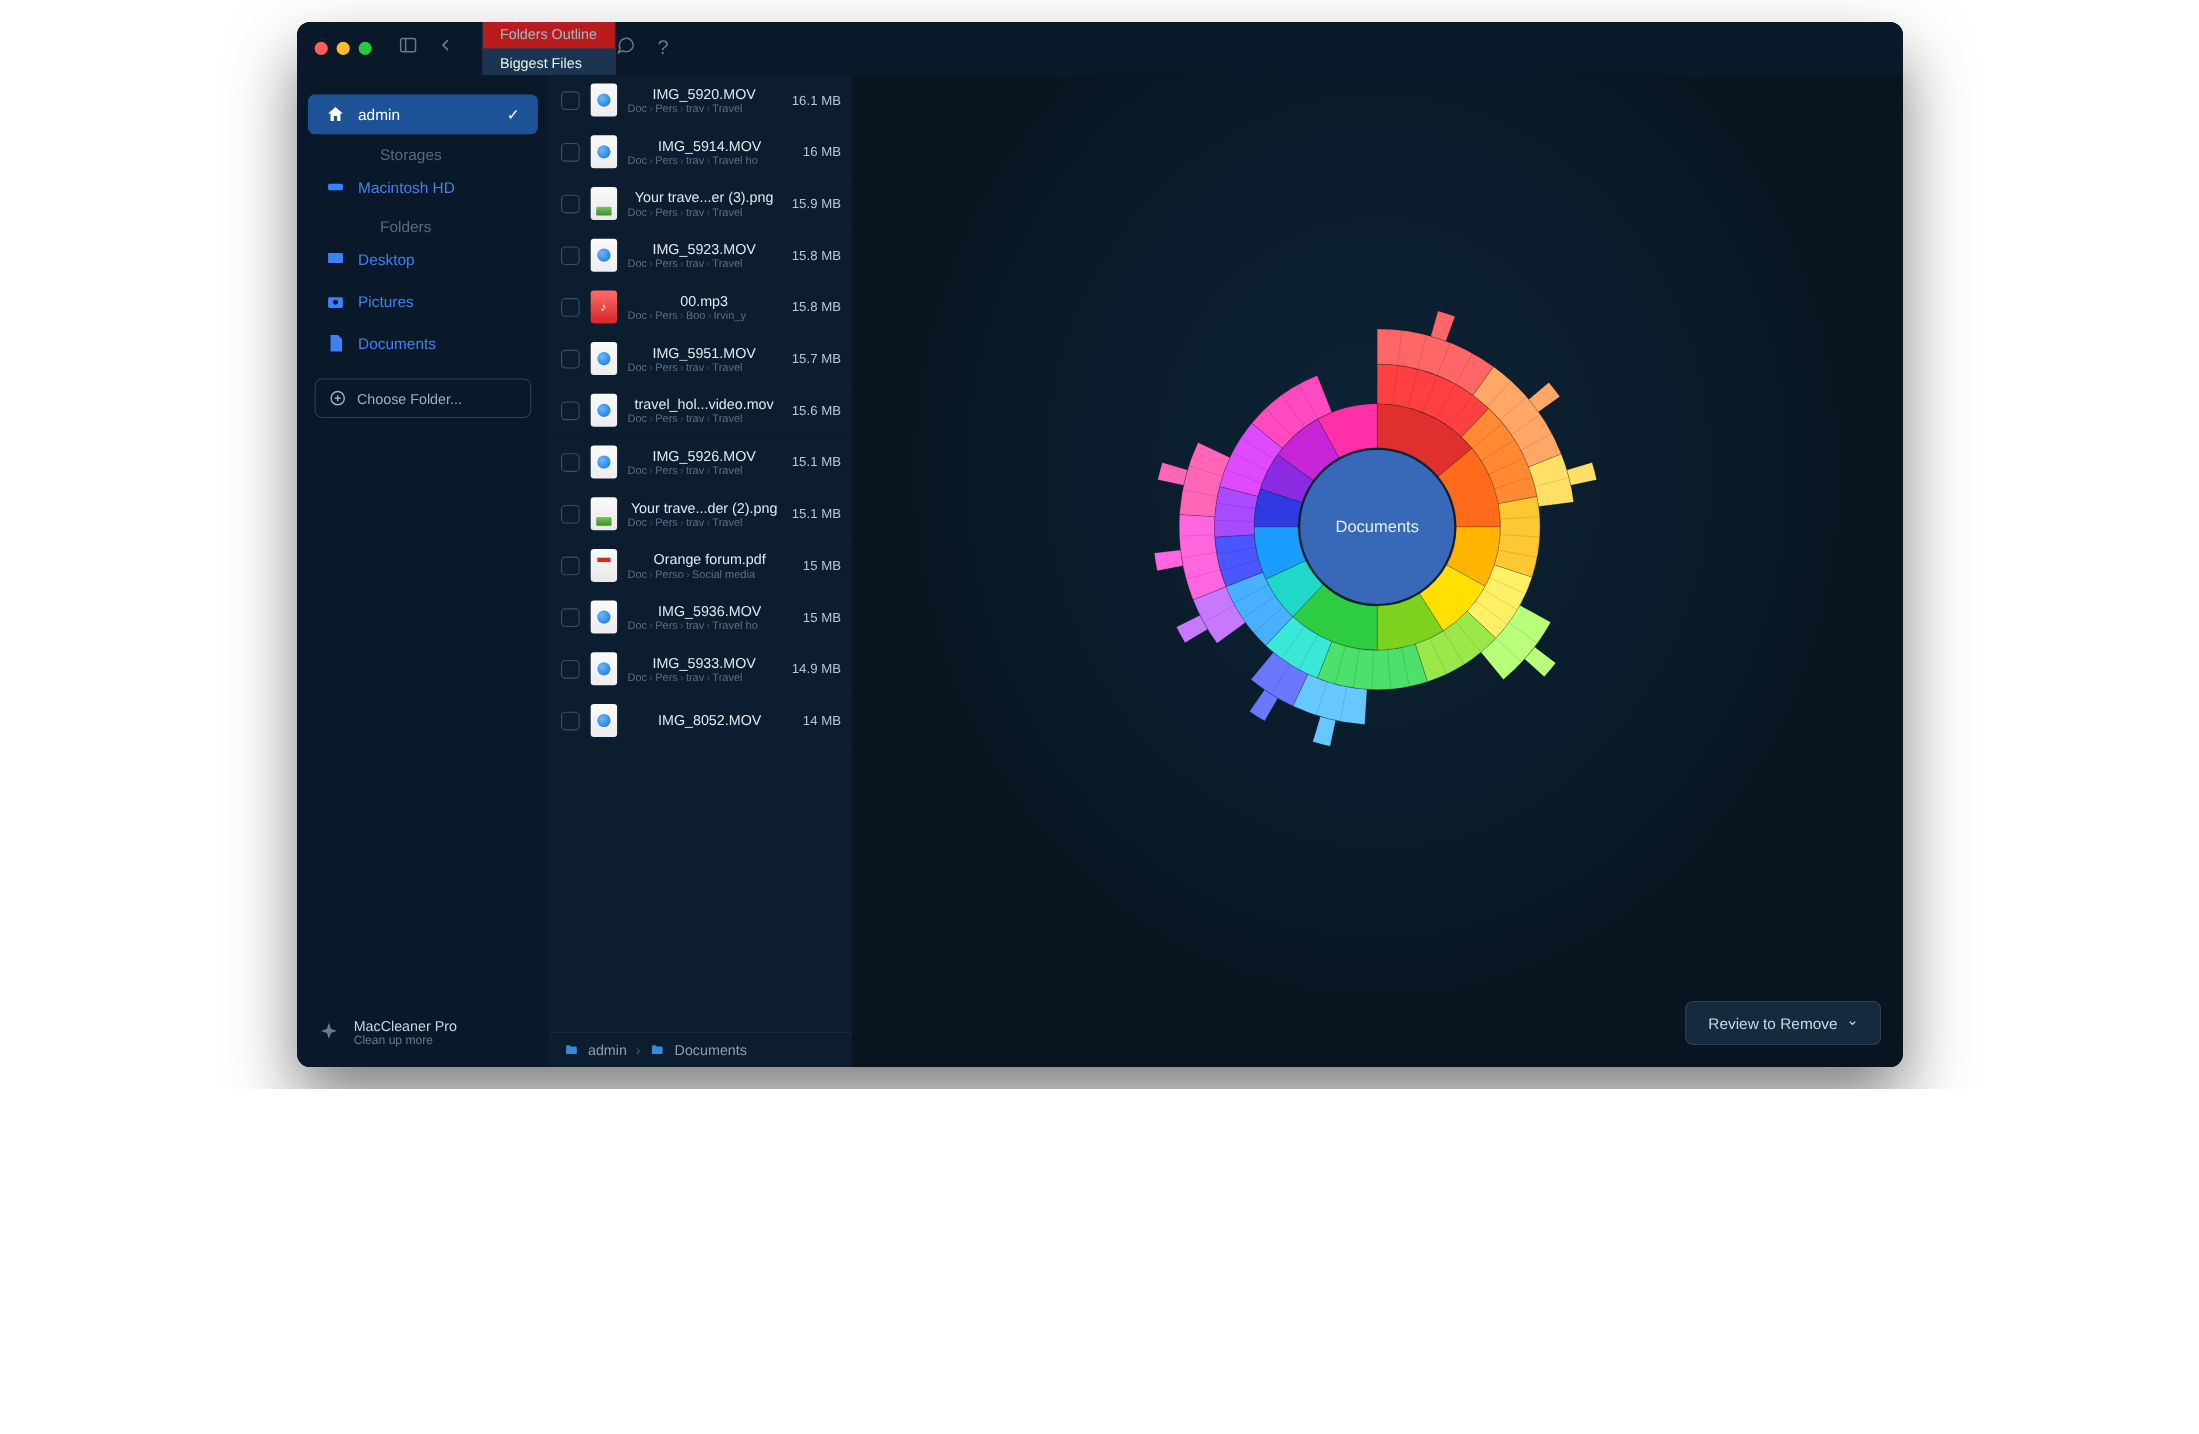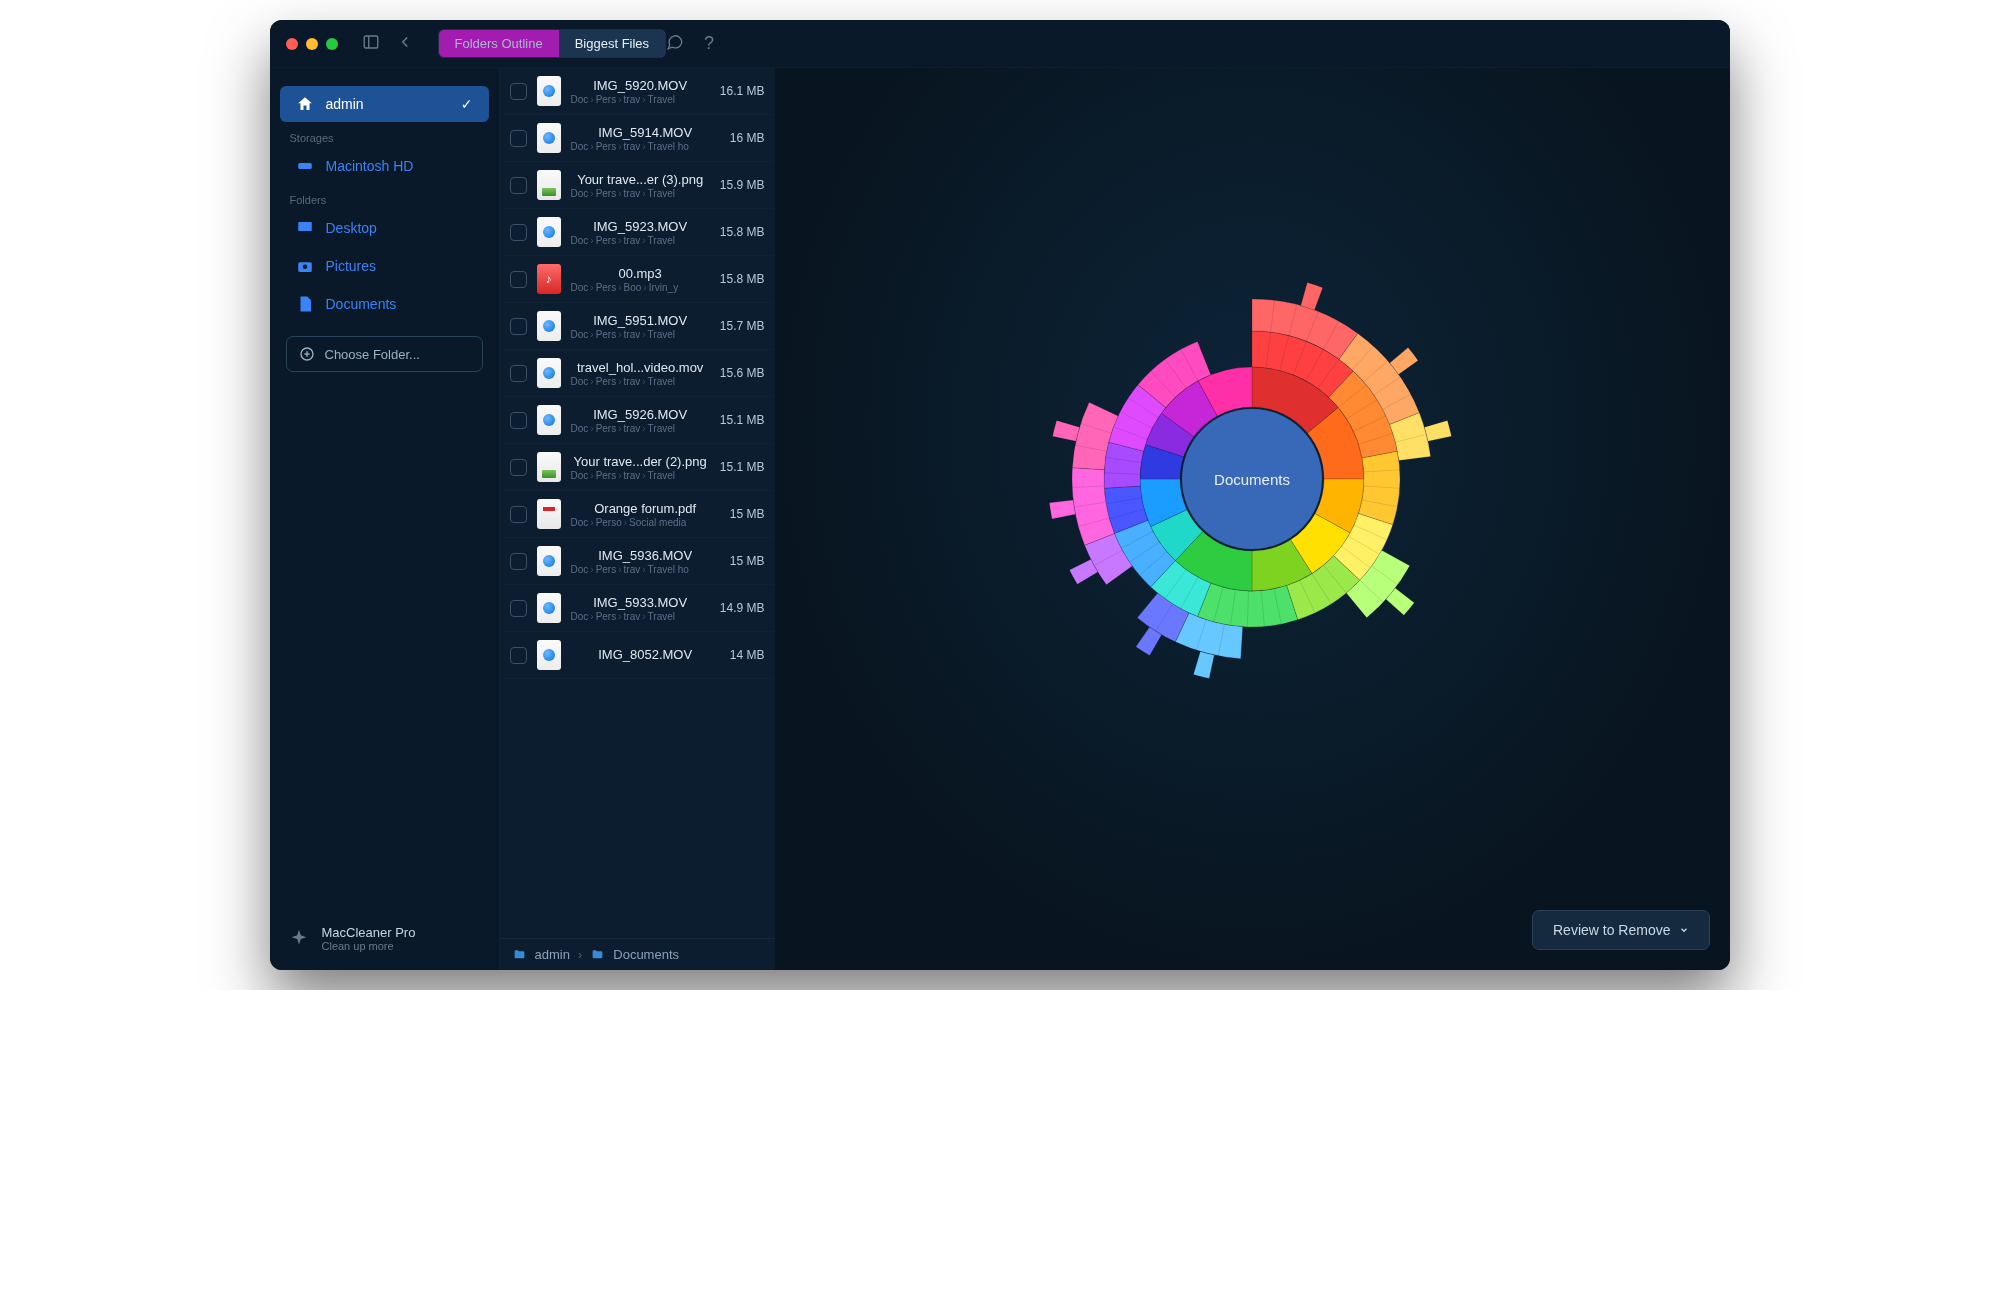--- a/index.html
+++ b/index.html
@@ -32,24 +32,25 @@
 .traffic { display: flex; gap: 8px; margin-right: 20px; }
 .dot { width: 12px; height: 12px; border-radius: 50%; }
 .dot.red { background: #ff5f57; }
 .dot.yellow { background: #febc2e; }
 .dot.green { background: #28c840; }
 .tb-icons { display: flex; gap: 16px; color: #6a7a8c; margin-left: 4px; align-items: center; }
 .tb-icons svg { width: 18px; height: 18px; }
 .segmented {
   display: flex;
   margin-left: 24px;
-  background: #a21caf;
+  background: #b91c1c;
   border-radius: 6px;
   overflow: hidden;
   border: 1px solid #1a3045;
+  flex-direction: column;
 }
 .seg-btn {
   padding: 6px 16px;
   font-size: 13px;
   color: #a8b8c8;
   cursor: pointer;
 }
 .seg-btn.active { background: #1b3550; color: #e8f0f5; }
 .title-center {
   flex: 1;
@@ -84,23 +85,24 @@
   font-size: 14px;
   border-radius: 6px;
   cursor: pointer;
 }
 .sb-item.active {
   background: #1e5296;
   color: #fff;
 }
 .sb-item .check-mark { margin-left: auto; color: #fff; }
 .sb-section-label {
-  padding: 8px 20px 4px 20px;
-  font-size: 11px;
+  padding: 8px 20px 4px 32px;
+  font-size: 14px;
   color: #5a6a7c;
+  margin-left: 44px;
 }
 .sb-item svg { width: 18px; height: 18px; flex-shrink: 0; }
 .choose-folder {
   margin: 12px 16px;
   padding: 9px 12px;
   border: 1px solid #2a4258;
   border-radius: 7px;
   display: flex;
   align-items: center;
   gap: 10px;

